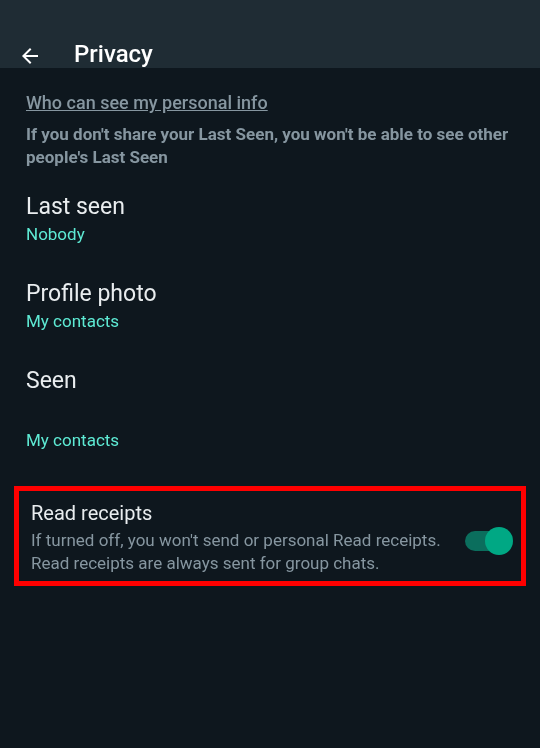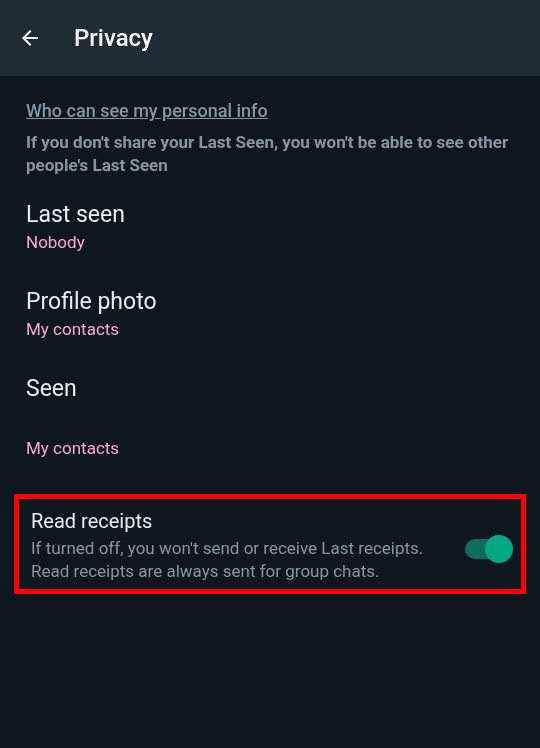--- a/index.html
+++ b/index.html
@@ -6,23 +6,23 @@
     body {
       width: 540px;
       height: 748px;
       background: #0e171e;
       font-family: -apple-system, BlinkMacSystemFont, 'Segoe UI', Roboto, Helvetica, Arial, sans-serif;
       color: #e9edef;
       overflow: hidden;
     }
     .header {
       background: #1f2c34;
-      height: 76px;
+      height: 68px;
       display: flex;
-      align-items: center;
+      align-items: flex-end;
       padding: 0 18px;
     }
     .back-icon {
       width: 24px;
       height: 24px;
       margin-right: 32px;
       cursor: pointer;
     }
     .header-title {
       font-size: 24px;
@@ -51,21 +51,21 @@
       cursor: pointer;
     }
     .setting-title {
       font-size: 23px;
       font-weight: 400;
       color: #e9edef;
       margin-bottom: 4px;
     }
     .setting-value {
       font-size: 17px;
-      color: #f9a8d4;
+      color: #5eead4;
     }
     .read-receipts-container {
       position: relative;
       border: 5px solid #ff0000;
       margin: 0 -12px;
       padding: 10px 12px 6px 12px;
     }
     .read-receipts-row {
       display: flex;
       align-items: center;
@@ -137,20 +137,20 @@
   </div>
 
   <div class="setting-row">
     <div class="setting-value">My contacts</div>
   </div>
 
   <div class="read-receipts-container">
     <div class="read-receipts-row">
       <div class="read-receipts-text">
         <div class="read-receipts-title">Read receipts</div>
-        <div class="read-receipts-desc">If turned off, you won't send or receive Last receipts. Read receipts are always sent for group chats.</div>
+        <div class="read-receipts-desc">If turned off, you won't send or personal Read receipts. Read receipts are always sent for group chats.</div>
       </div>
       <div class="toggle">
         <div class="toggle-knob"></div>
       </div>
     </div>
   </div>
 </div>
 
 </body></html>

